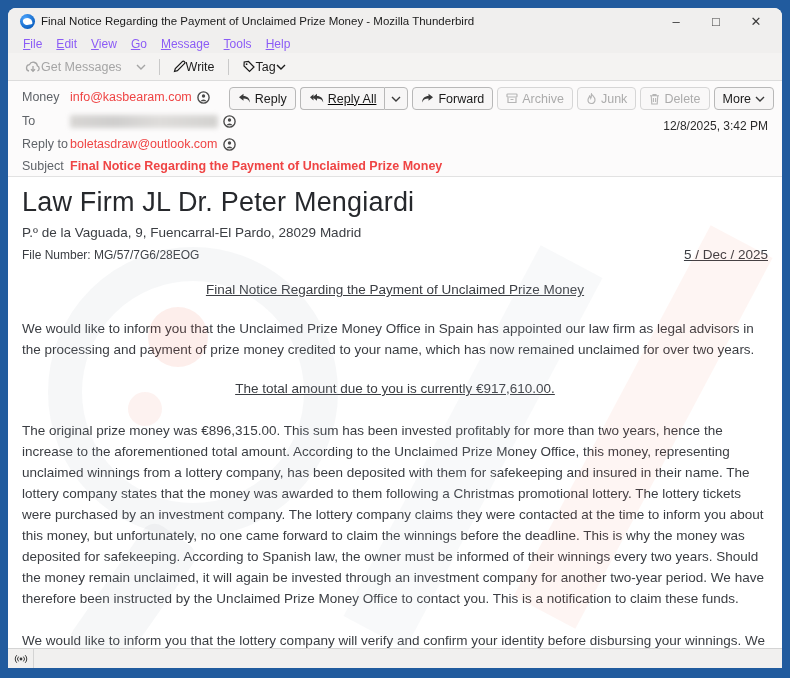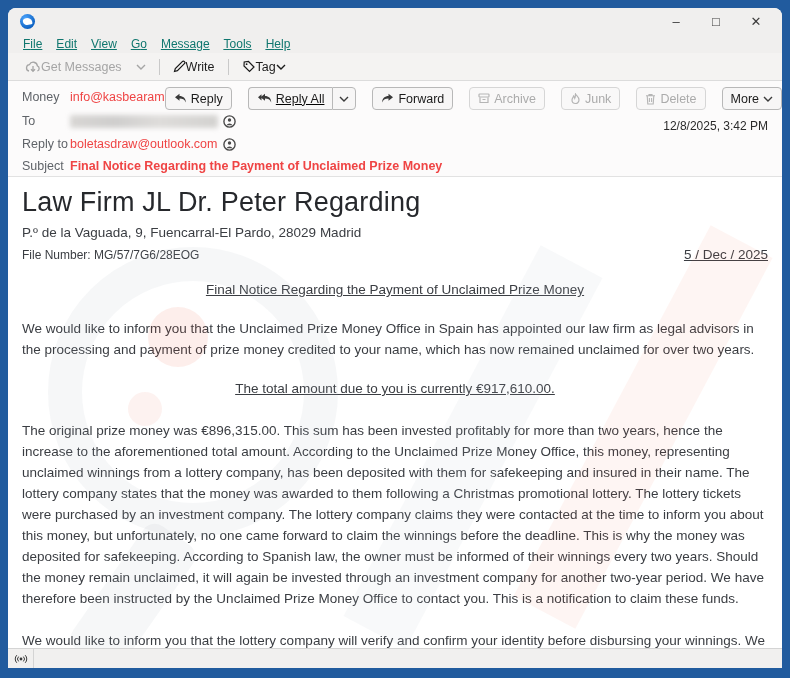--- a/index.html
+++ b/index.html
@@ -23,21 +23,21 @@
   .tb-icon:before { content:""; position:absolute; left:3px; top:4px; width:9px; height:7px;
     background:#fff; border-radius:60% 90% 20% 80%; transform:rotate(-12deg); }
   .tb-title { font-size:11.5px; color:#1b1b1b; white-space:nowrap; overflow:hidden; }
   .tb-controls { margin-left:auto; display:flex; }
   .tb-btn { width:40px; height:24px; display:flex; align-items:center; justify-content:center;
     font-size:13px; color:#3c3c3c; cursor:default; }
 
   
   .menubar { height:19px; background:#f0efee; display:flex; align-items:center;
     padding-left:8px; flex:0 0 auto; }
-  .menu-item { font-size:12px; color:#0f766e; padding:0 7px; cursor:default;text-decoration:underline; }
+  .menu-item { font-size:12px; color:#8b5cf6; padding:0 7px; cursor:default; }
   .mnemonic { text-decoration:underline; }
 
   
   .toolbar { height:28px; background:#f4f3f2; border-bottom:1px solid #dcdcdc;
     display:flex; align-items:center; padding-left:10px; flex:0 0 auto; }
   .tool-btn { display:flex; align-items:center; gap:0; font-size:12.5px;
     padding:3px 7px; border-radius:3px; color:#1b1b1b; }
   .tool-btn.disabled { color:#a5a5a5; }
   .tool-sep { width:1px; height:16px; background:#c9c9c9; margin:0 6px; }
   .chev { display:inline-block; }
@@ -48,21 +48,21 @@
     border-bottom:1px solid #e2e2e2; flex:0 0 auto; font-size:12.5px; }
   .hdr-row { position:absolute; left:14px; display:flex; align-items:center; }
   .hdr-label { color:#5f6368; width:48px; flex:0 0 auto; }
   .hdr-value { color:#ef4444; display:flex; align-items:center; gap:5px; }
   .hdr-value.bold { font-weight:bold; }
   .redacted-blob { width:148px; height:13px; border-radius:2px;
     background:linear-gradient(90deg,#d8d6d4,#cfcecd 30%,#dedcda 60%,#d3d2d0);
     filter:blur(2.5px); }
   .contact-badge { flex:0 0 auto; }
 
-  .hdr-actions { position:absolute; top:6px; right:0; display:flex; gap:16px; align-items:center; }
+  .hdr-actions { position:absolute; top:6px; right:8px; display:flex; gap:4px; align-items:center; }
   .act-btn { display:flex; align-items:center; gap:4px; font-size:12.5px; color:#1b1b1b;
     background:#f7f6f6; border:1px solid #b8b8b8; border-radius:4px; height:23px;
     padding:0 8px; white-space:nowrap; }
   .act-btn.disabled { color:#ababab; border-color:#d6d6d6; background:#f9f8f8; }
   .btn-group { display:flex;text-decoration:underline; }
   .btn-group .act-btn:first-child { border-radius:4px 0 0 4px; border-right:none; }
   .btn-group .act-btn:last-child { border-radius:0 4px 4px 0; padding:0 6px; }
   .hdr-date { position:absolute; top:38px; right:14px; font-size:12px; color:#2b2b2b; }
 
   
@@ -93,20 +93,21 @@
   .status-cell { width:26px; border-right:1px solid #d4d4d4; display:flex;
     align-items:center; justify-content:center; }
 </style>
 </head>
 <body>
 
 <div class="window">
 
   <div class="titlebar">
     <div class="tb-icon"></div>
+    <div class="tb-title">Final Notice Regarding the Payment of Unclaimed Prize Money - Mozilla Thunderbird</div>
     <div class="tb-controls">
       <div class="tb-btn">–</div>
       <div class="tb-btn">□</div>
       <div class="tb-btn">✕</div>
     </div>
   </div>
 
   <div class="menubar">
     <span class="menu-item"><span class="mnemonic">F</span>ile</span>
     <span class="menu-item"><span class="mnemonic">E</span>dit</span>
@@ -283,21 +284,21 @@
   </div>
 
   <div class="msgbody">
     <div class="wm wm-circle"></div>
     <div class="wm wm-handle"></div>
     <div class="wm wm-dot1"></div>
     <div class="wm wm-dot2"></div>
     <div class="wm wm-bar1"></div>
     <div class="wm wm-bar2"></div>
 
-    <div class="sender-name">Law Firm JL Dr. Peter Regarding</div>
+    <div class="sender-name">Law Firm JL Dr. Peter Mengiardi</div>
     <div class="sender-addr">P.º de la Vaguada, 9, Fuencarral-El Pardo, 28029 Madrid</div>
     <div class="file-row">
       <span class="file-number">File Number: MG/57/7G6/28EOG</span>
       <span class="letter-date">5 / Dec / 2025</span>
     </div>
     <div class="centered-title">Final Notice Regarding the Payment of Unclaimed Prize Money</div>
     <div class="para">We would like to inform you that the Unclaimed Prize Money Office in Spain has appointed our law firm as legal advisors in the processing and payment of prize money credited to your name, which has now remained unclaimed for over two years.</div>
     <div class="amount-line">The total amount due to you is currently €917,610.00.</div>
     <div class="para">The original prize money was €896,315.00. This sum has been invested profitably for more than two years, hence the increase to the aforementioned total amount. According to the Unclaimed Prize Money Office, this money, representing unclaimed winnings from a lottery company, has been deposited with them for safekeeping and insured in their name. The lottery company states that the money was awarded to them following a Christmas promotional lottery. The lottery tickets were purchased by an investment company. The lottery company claims they were contacted at the time to inform you about this money, but unfortunately, no one came forward to claim the winnings before the deadline. This is why the money was deposited for safekeeping. According to Spanish law, the owner must be informed of their winnings every two years. Should the money remain unclaimed, it will again be invested through an investment company for another two-year period. We have therefore been instructed by the Unclaimed Prize Money Office to contact you. This is a notification to claim these funds.</div>
     <div class="para">We would like to inform you that the lottery company will verify and confirm your identity before disbursing your winnings. We</div>

